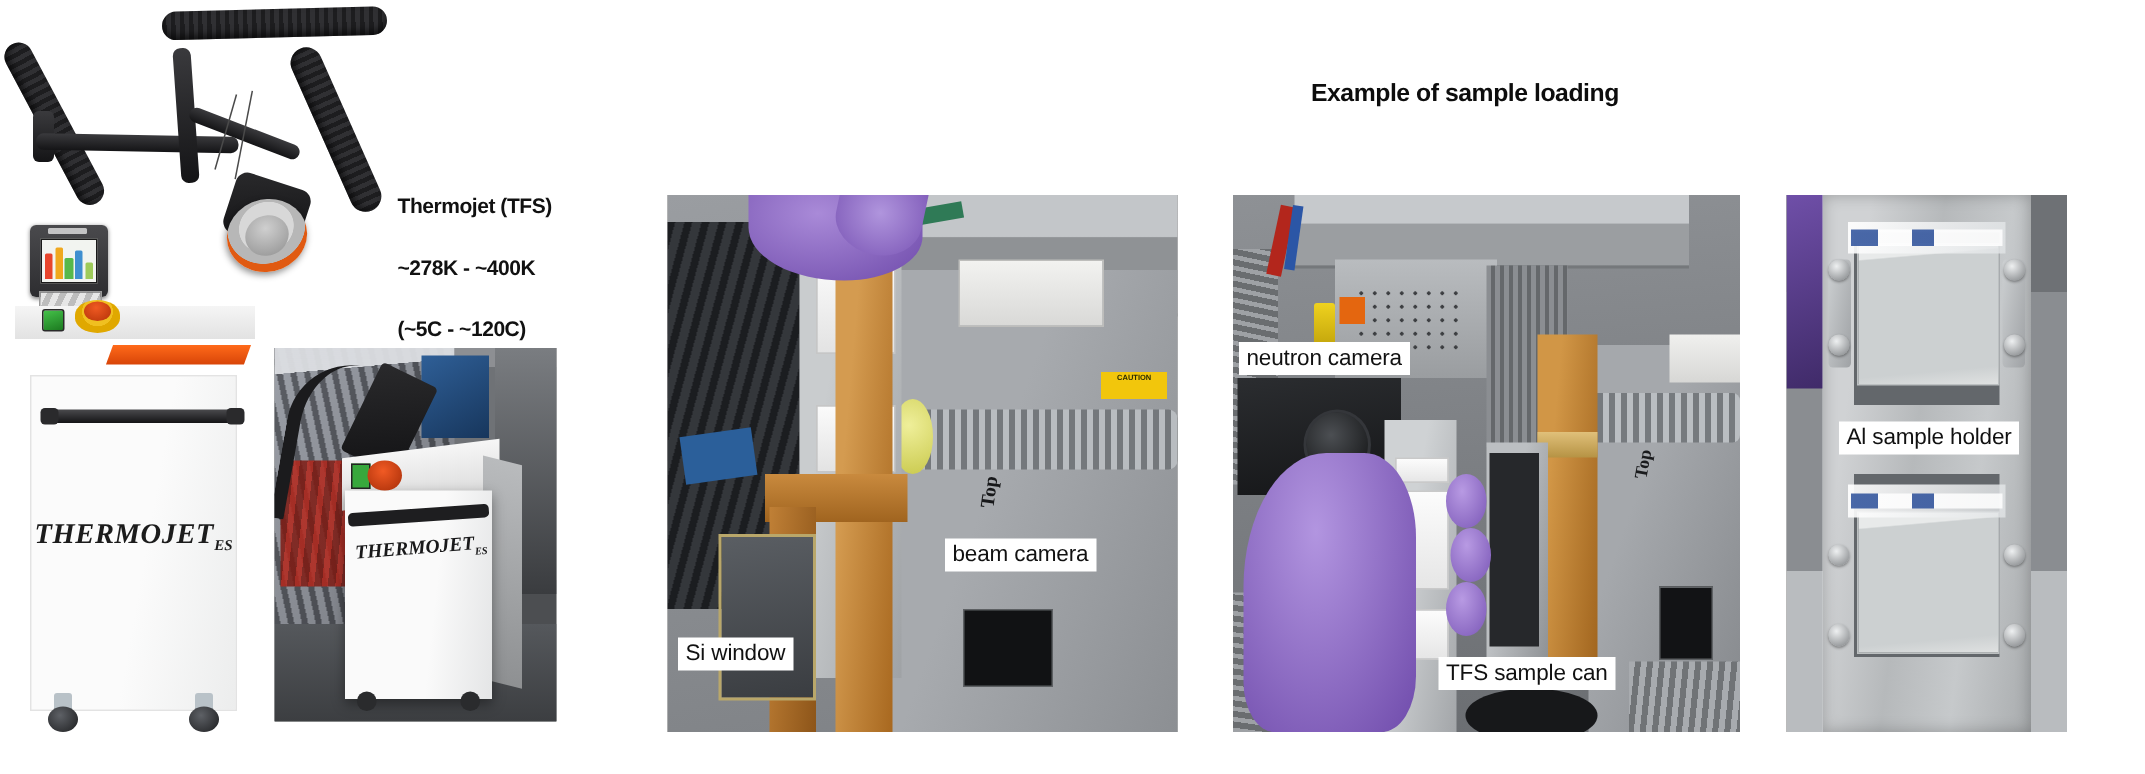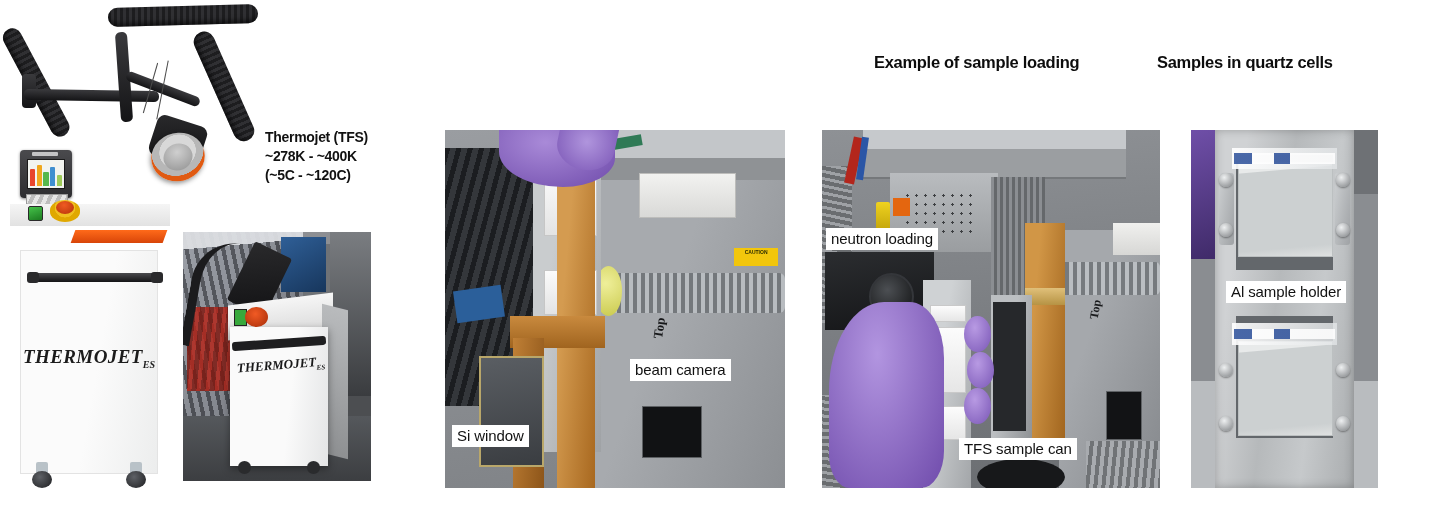--- a/index.html
+++ b/index.html
@@ -23,21 +23,21 @@
   }
   .heading{
     position:absolute;color:#0d0d0d;font-weight:bold;
     font-family:"Liberation Sans",sans-serif;
     font-size:16.5px;line-height:1.32;letter-spacing:-.3px;
   }
   .spec{
     position:absolute;color:#111;font-weight:bold;
     font-size:14px;line-height:1.35;letter-spacing:-.3px;
   }
-  .spec .sub{font-weight:bold;}
+  .spec .sub{font-weight:bold;margin-top:22px;}
 
   
   #arm-art{left:0;top:2px;width:310px;height:235px;}
 
   .hose{position:absolute;background:
       repeating-linear-gradient(90deg,#1d1d1f 0 3px,#303033 3px 6px);
       border-radius:9px;box-shadow:inset 0 -3px 5px rgba(0,0,0,.6);}
   .bar{position:absolute;background:linear-gradient(180deg,#3a3a3d,#141416);
        border-radius:5px;}
 
@@ -467,25 +467,24 @@
     <div class="p2-hcell a"></div>
     <div class="p2-hcell b"></div>
     <div class="p2-hcell c"></div>
     <div class="p2-glove"></div>
     <div class="p2-fing" style="left:42%;top:52%;"></div>
     <div class="p2-fing" style="left:43%;top:62%;"></div>
     <div class="p2-fing" style="left:42%;top:72%;"></div>
     <div class="p2-meshbr"></div>
     <div class="p2-disc"></div>
   </div>
-  <div class="callout" style="left:826px;top:228px;">neutron loading</div>
+  <div class="callout" style="left:826px;top:228px;">neutron camera</div>
   <div class="callout" style="left:959px;top:438px;">TFS sample can</div>
 
   <div class="heading" style="left:1157px;top:52px;">
-    <div>Samples in quartz cells</div>
   </div>
 
   <div class="photo" id="photo-holder">
     <div class="p3-bg"></div>
     <div class="p3-purple"></div>
     <div class="p3-plate"></div>
     <div class="p3-window a"></div>
     <div class="p3-window b"></div>
     <div class="p3-cell a"></div>
     <div class="p3-wrap a"></div>

